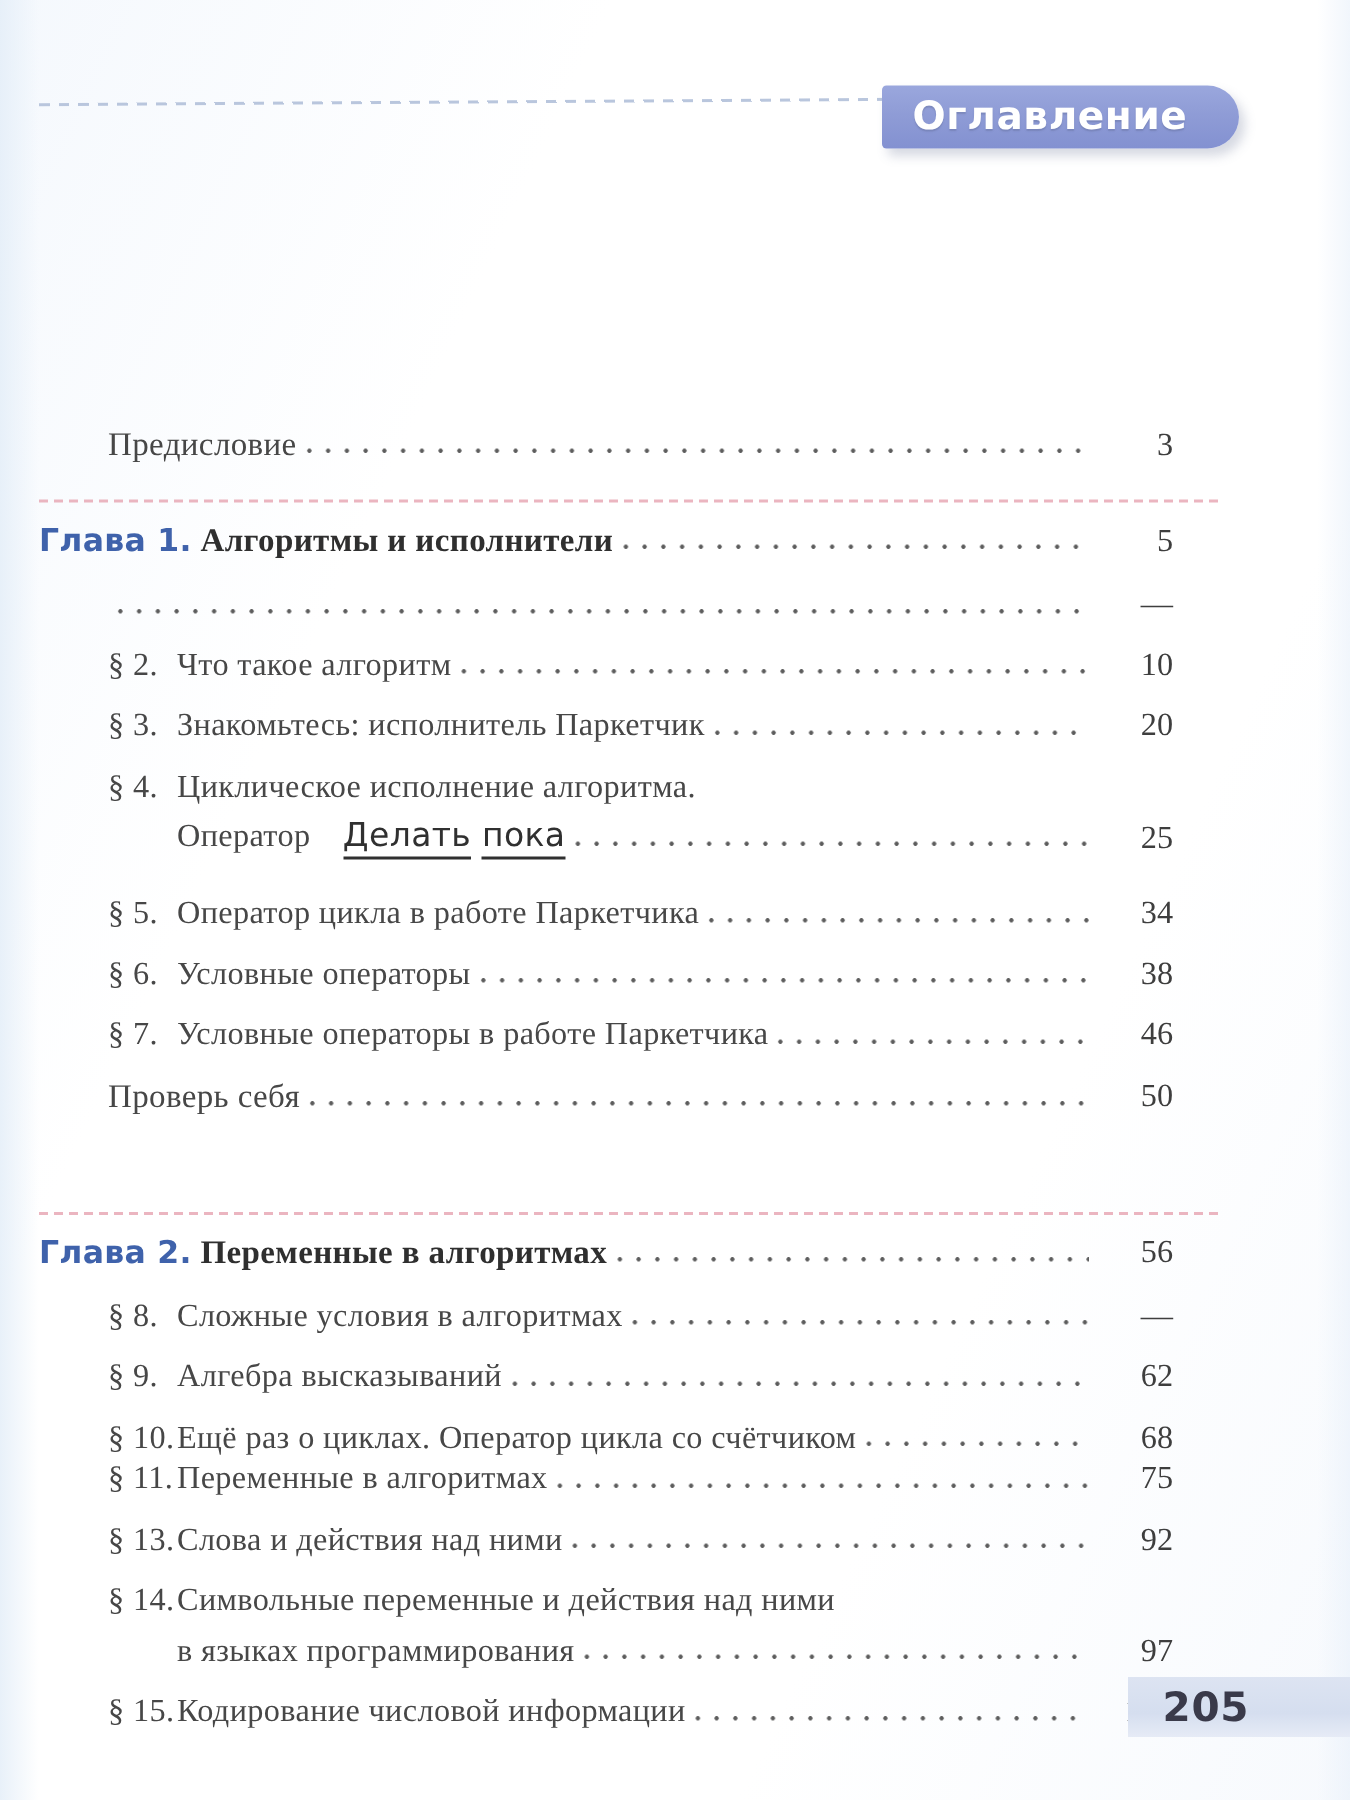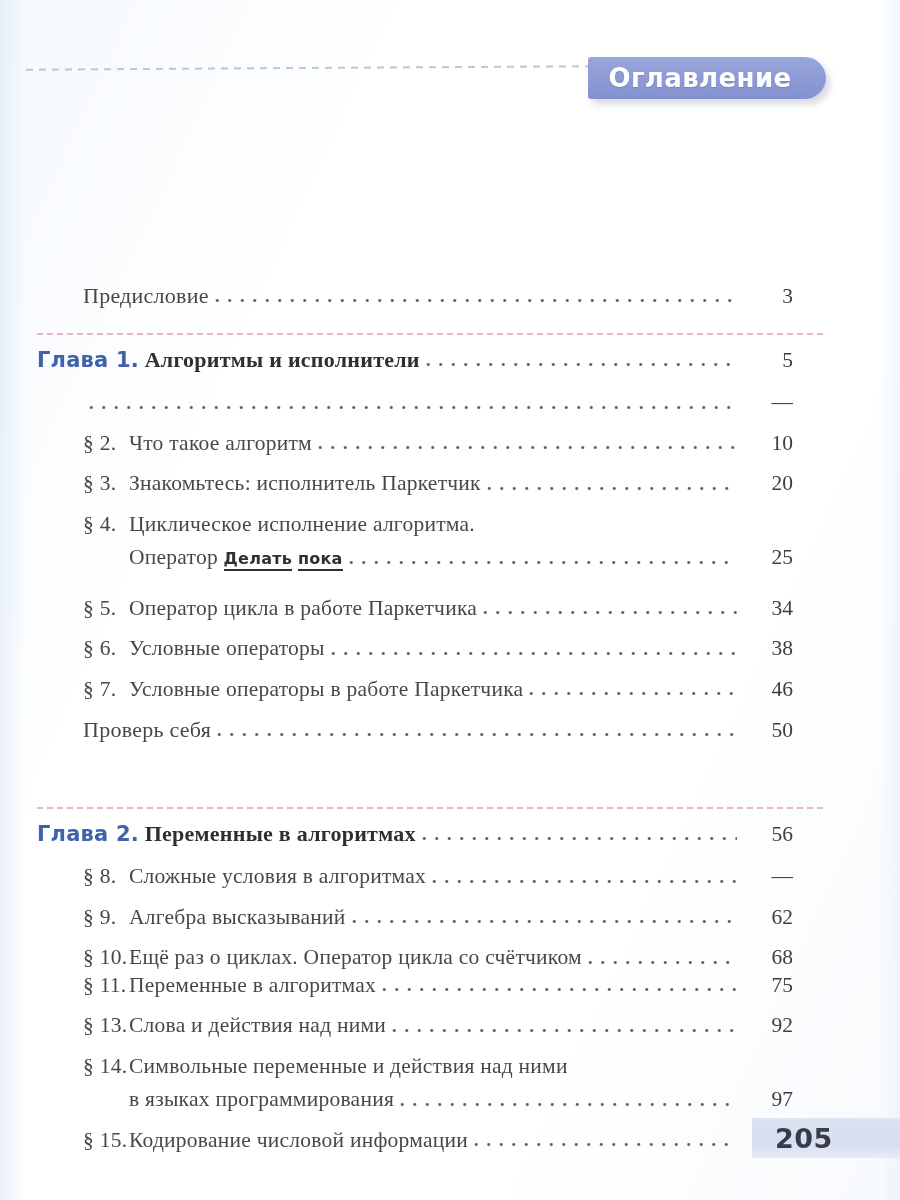--- a/index.html
+++ b/index.html
@@ -79,21 +79,20 @@
     text-shadow: 0 1px 1px rgba(90,100,140,0.35);
     white-space: nowrap;
   }
 
   
   .toc {
     position: absolute;
     left: 0;
     top: 285px;
     width: 872px;
-    padding-left: 11px;
   }
 
   .sep {
     height: 0;
     border-top: 2px dashed #e8a9b6;
     margin: 0 0 0 26px;
     width: 786px;
     opacity: 0.85;
   }
 
@@ -209,23 +208,24 @@
     flex: 0 0 54px;
     text-align: right;
     font-size: 21.5px;
     line-height: 1.0;
     color: #3e3e3e;
   }
   .row2 .sec-no { display: inline-block; min-width: 46px; }
 
   .kw-bold {
     font-family: "DejaVu Sans", sans-serif;
-    font-weight: 700;
-    font-size: 16px;
+    font-weight: 400;
+    font-size: 22px;
     color: #303030;
+    margin-left: 16px;
   }
   .kw-bold .u {
     border-bottom: 2px solid #303030;
     padding-bottom: 1px;
   }
 
   
   .folio-band {
     position: absolute;
     left: 752px;

